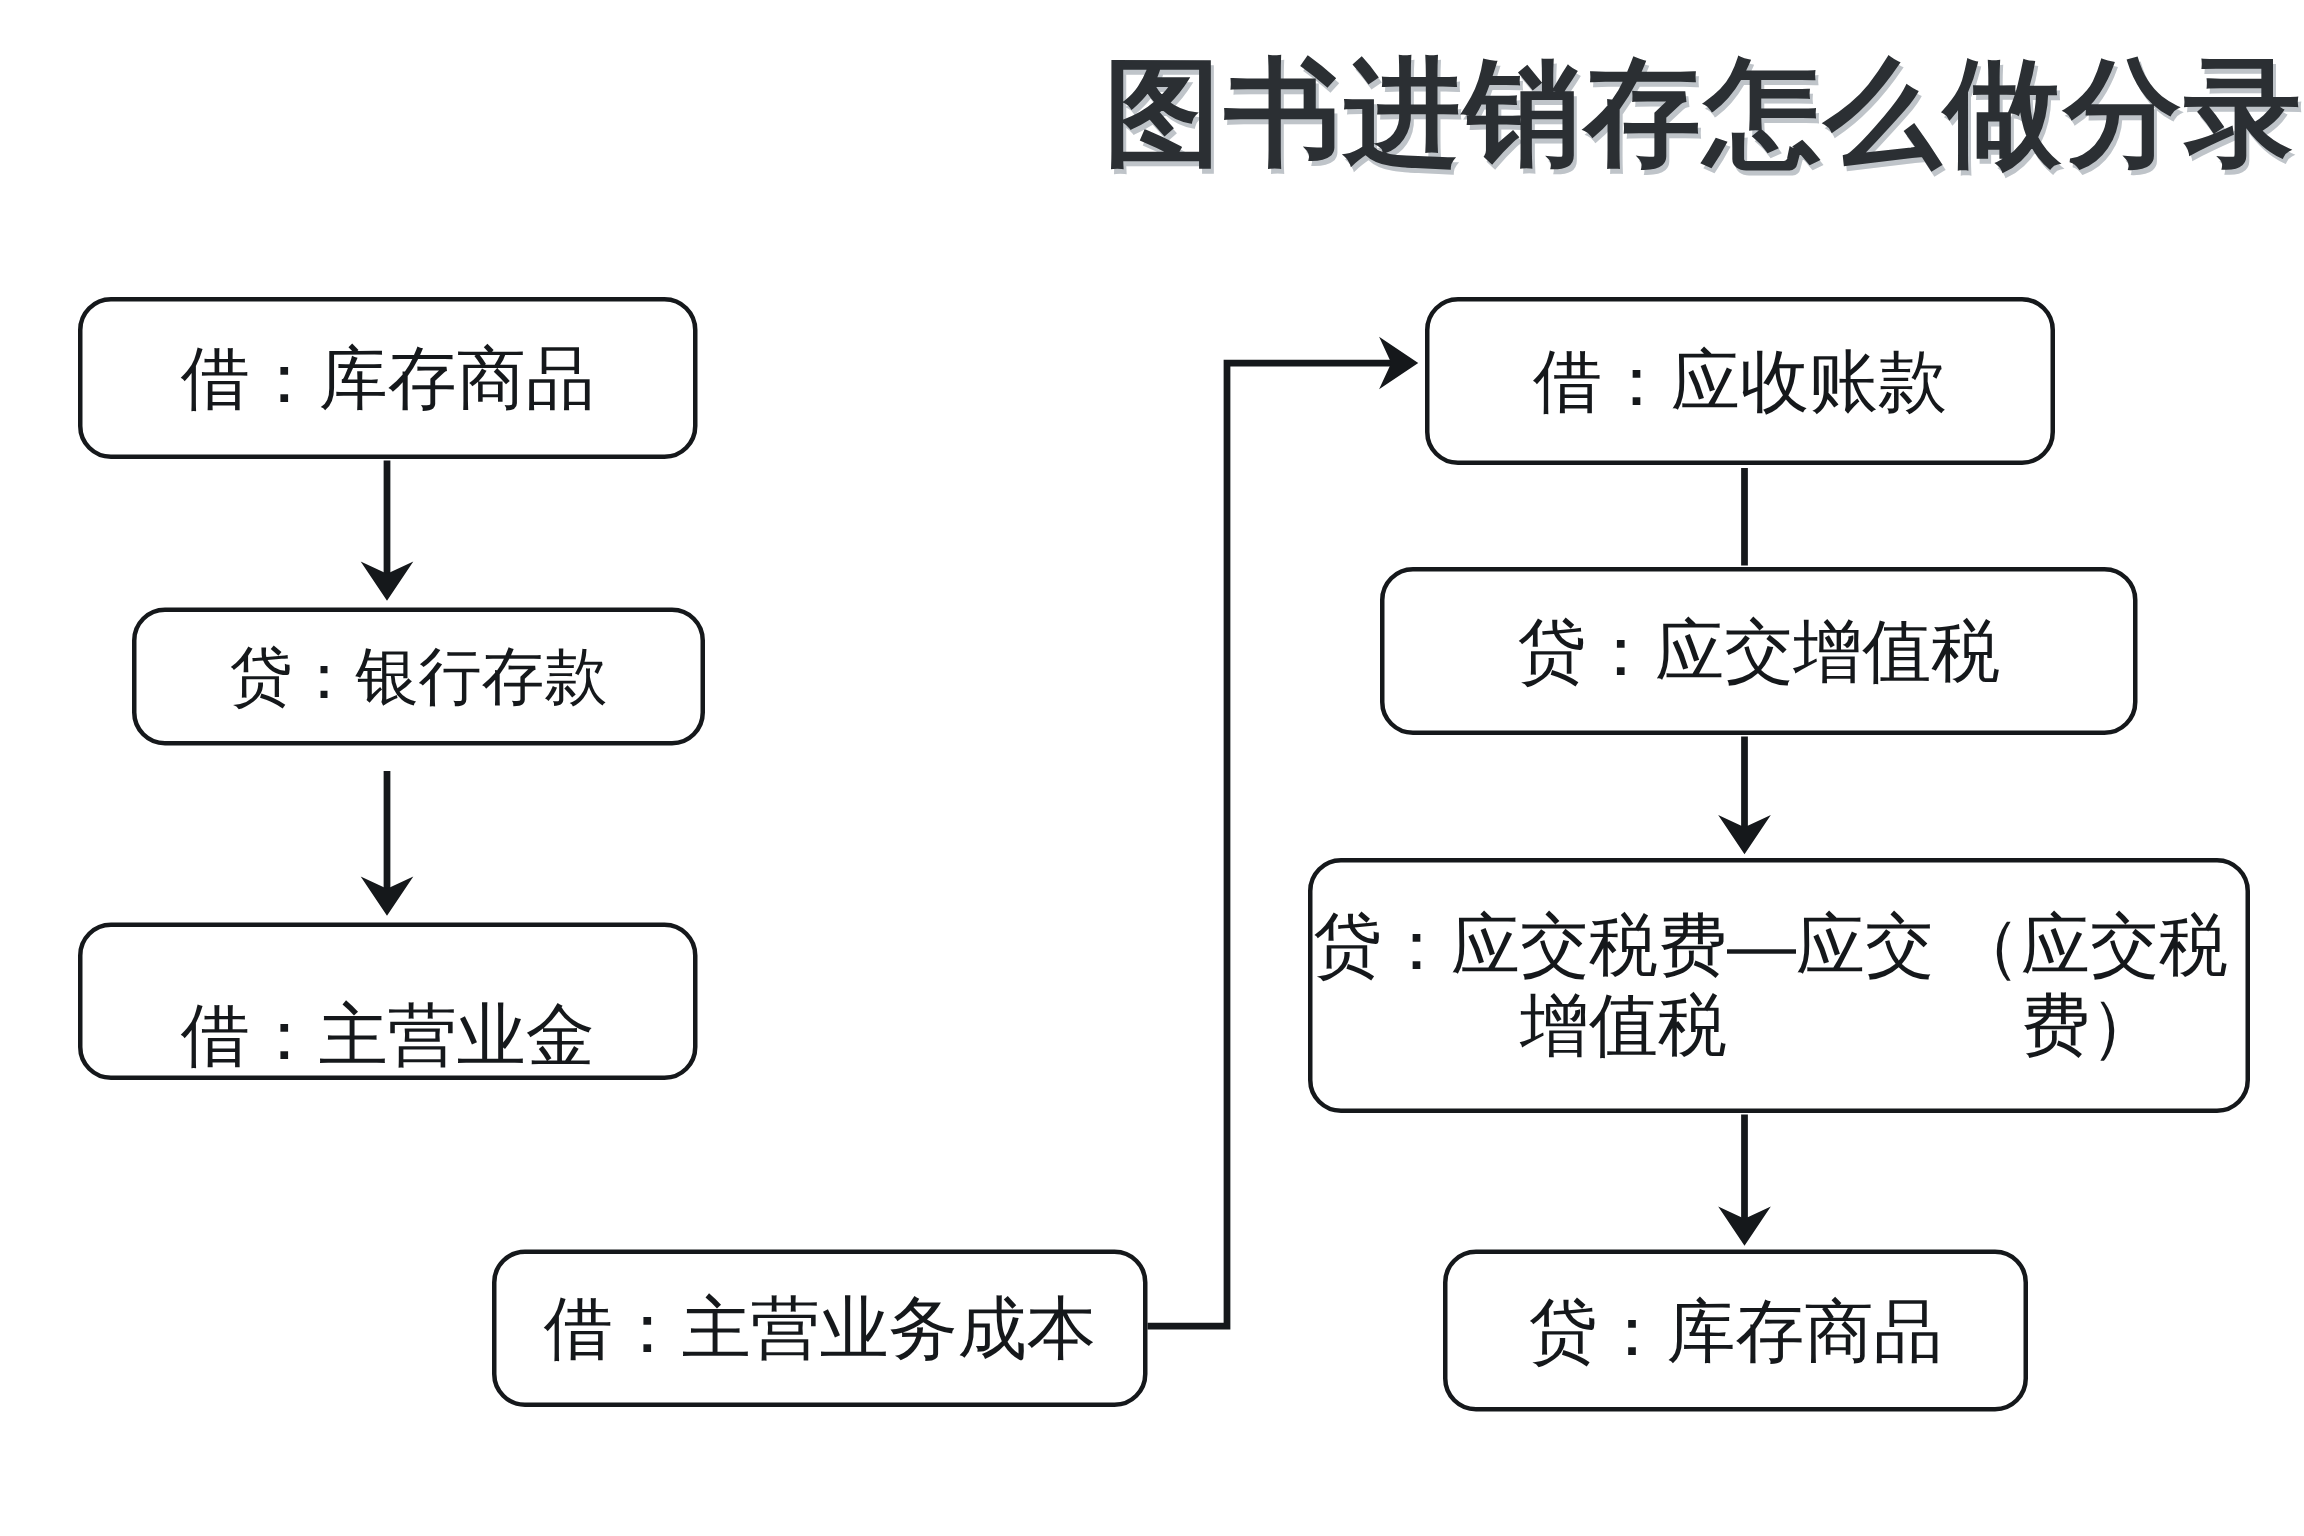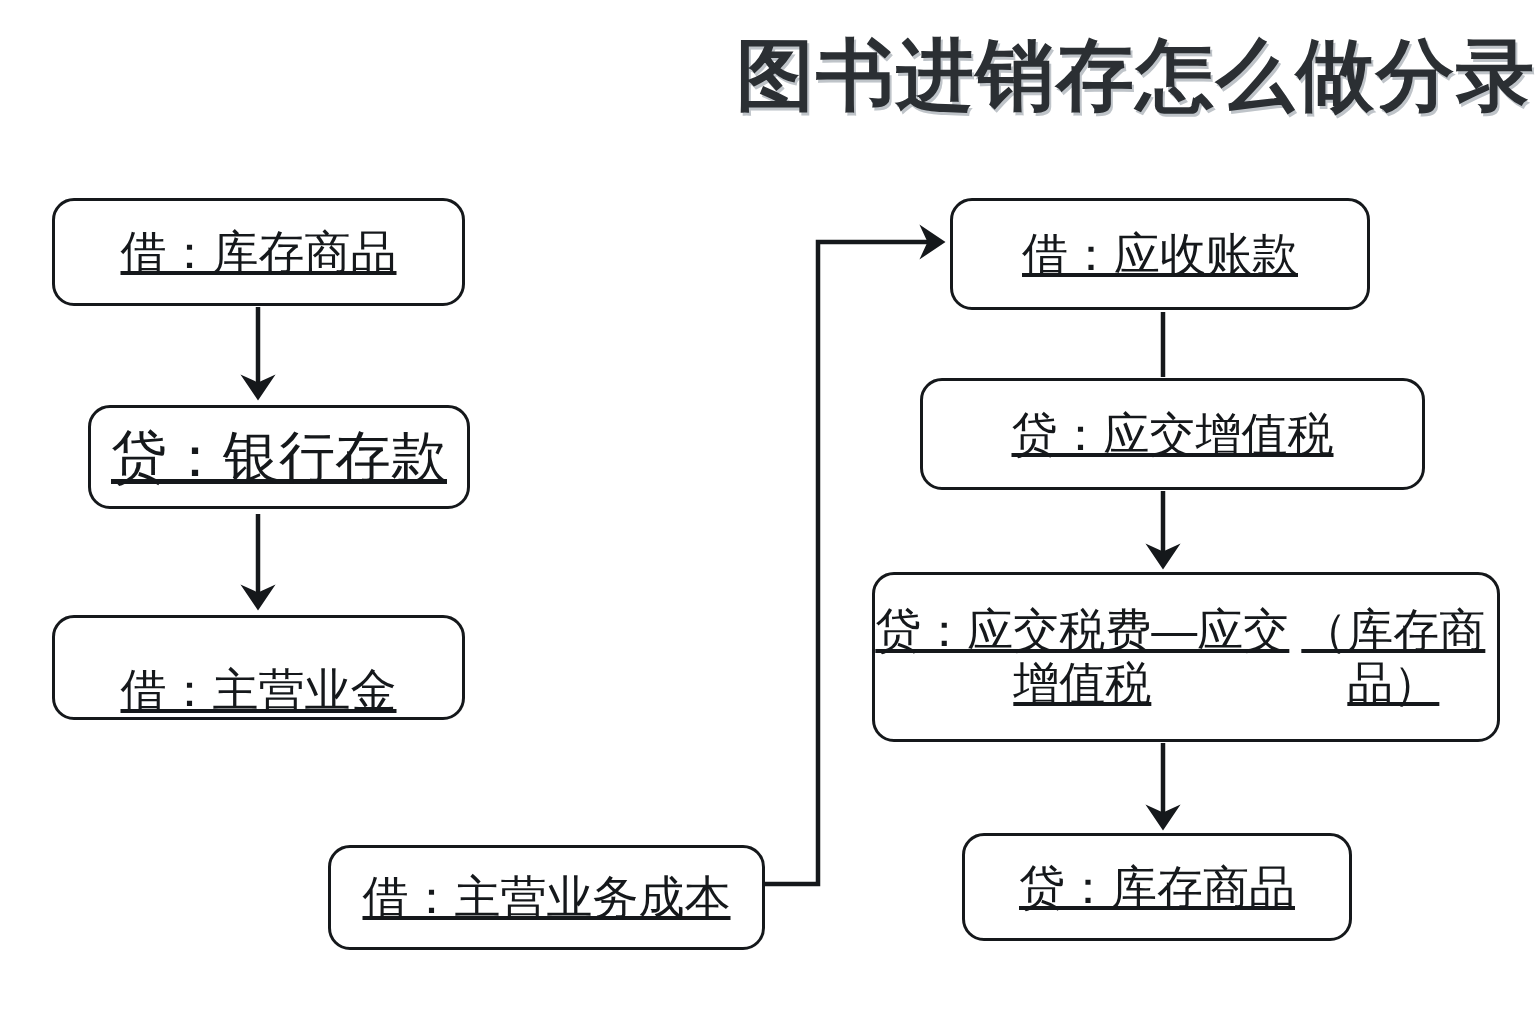--- a/index.html
+++ b/index.html
@@ -41,21 +41,21 @@
     border-radius: 22px;
     background: #ffffff;
     display: flex;
     align-items: center;
     justify-content: center;
     color: #15181b;
     text-align: center;
     line-height: 1.18;
     white-space: nowrap;
   }
-  .node .txt { display: block; text-decoration: underline; }
+  .node .txt { display: block; }
   .node.two-line { line-height: 1.16; white-space: normal; }
 
   
   #edges {
     position: absolute;
     left: 0;
     top: 0;
     width: 1536px;
     height: 1024px;
     pointer-events: none;
@@ -85,42 +85,42 @@
 
     <line x1="1163" y1="743" x2="1163" y2="826" stroke="#15181b" stroke-width="4.5" marker-end="url(#arrowhead)"></line>
 
     <path d="M765,884 L818,884 L818,242 L941,242" fill="none" stroke="#15181b" stroke-width="4.5" marker-end="url(#arrowhead)"></path>
   </svg>
 
   <div class="node" style="left:52px; top:198px; width:413px; height:108px; font-size:46px;">
     <span class="txt">借：库存商品</span>
   </div>
 
-  <div class="node" style="left:88px; top:405px; width:382px; height:104px; font-size:56px;">
+  <div class="node" style="left:88px; top:405px; width:382px; height:92px; font-size:42px;">
     <span class="txt">贷：银行存款</span>
   </div>
 
   <div class="node" style="left:52px; top:615px; width:413px; height:105px; font-size:46px;align-items:flex-end;">
     <span class="txt">借：主营业金</span>
   </div>
 
-  <div class="node" style="left:328px; top:833px; width:437px; height:105px; font-size:46px;margin-top:12px;">
+  <div class="node" style="left:328px; top:833px; width:437px; height:105px; font-size:46px;">
     <span class="txt">借：主营业务成本</span>
   </div>
 
   <div class="node" style="left:950px; top:198px; width:420px; height:112px; font-size:46px;">
     <span class="txt">借：应收账款</span>
   </div>
 
   <div class="node" style="left:920px; top:378px; width:505px; height:112px; font-size:46px;">
     <span class="txt">贷：应交增值税</span>
   </div>
 
   <div class="node two-line" style="left:872px; top:572px; width:628px; height:170px; font-size:46px; ">
     <span class="txt">贷：应交税费—应交增值税</span>
-    <span class="txt">（库存商品）</span>
+    <span class="txt">（应交税费）</span>
   </div>
 
   <div class="node" style="left:962px; top:833px; width:390px; height:108px; font-size:46px;text-align:right;">
     <span class="txt">贷：库存商品</span>
   </div>
 
 </div>
 
 </body></html>

